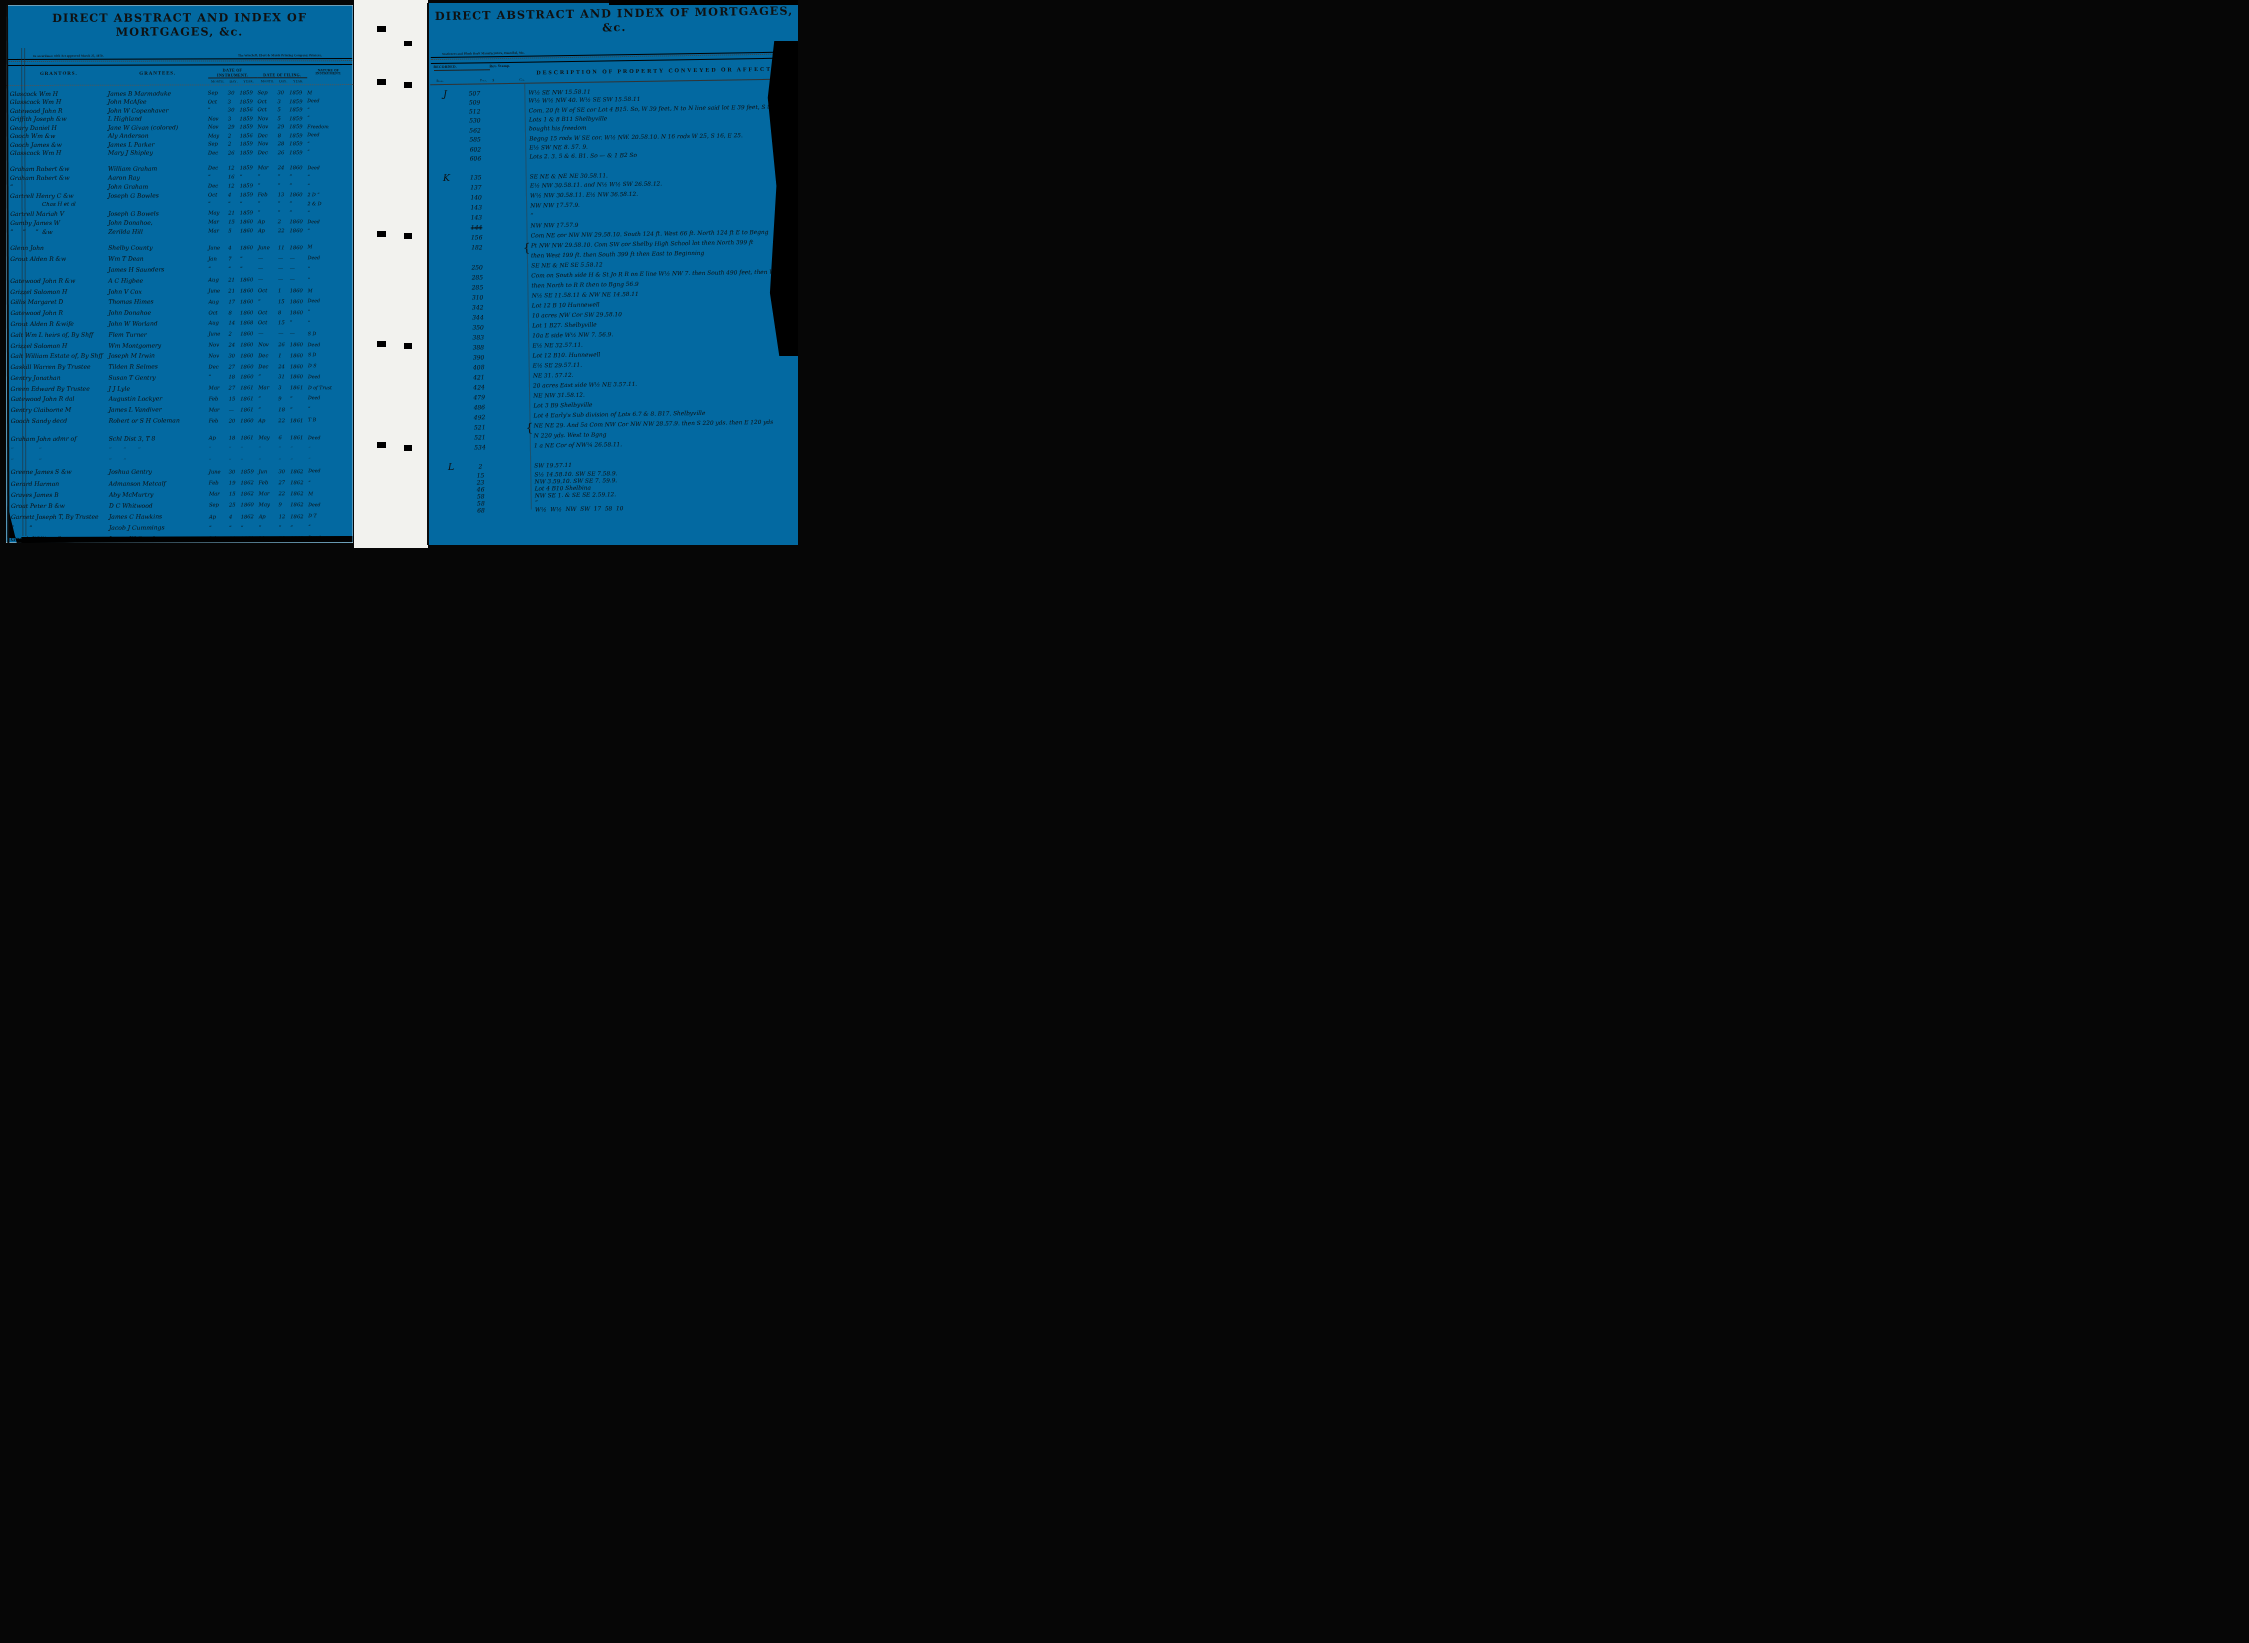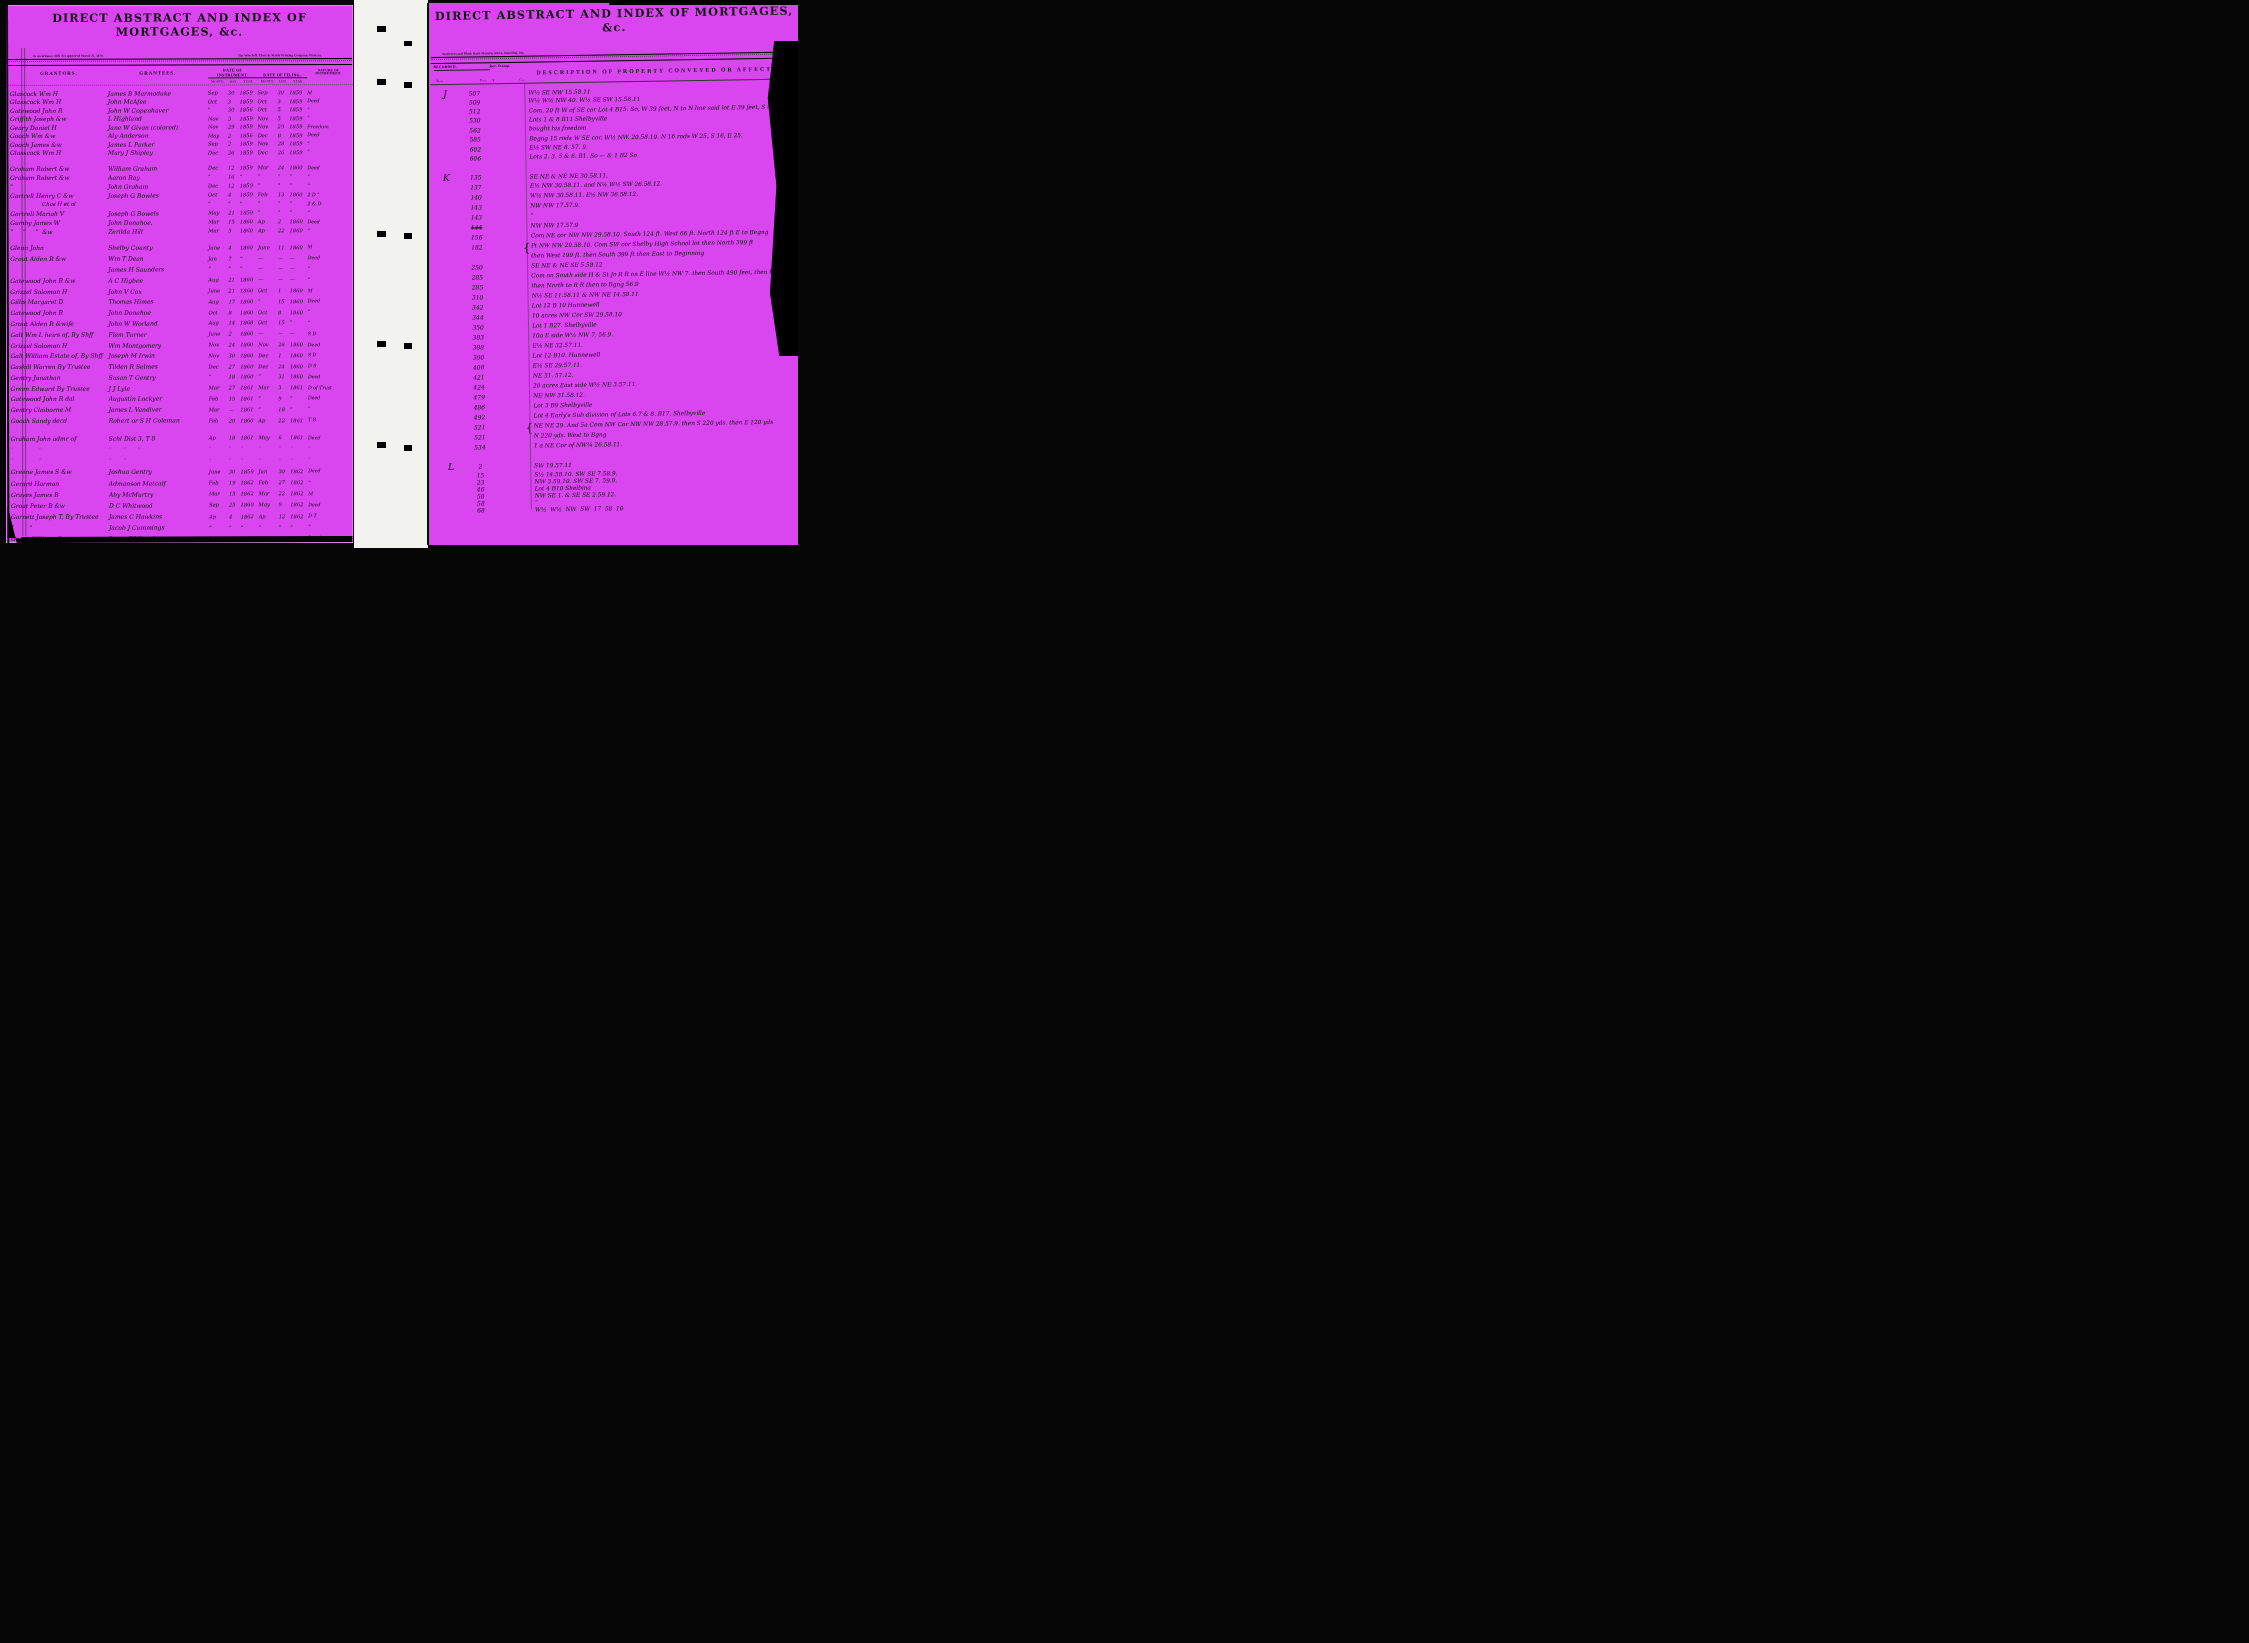--- a/index.html
+++ b/index.html
@@ -1,19 +1,19 @@
 <!DOCTYPE html>
 <html style="font-size:7.2px"><head>
 <meta charset="utf-8">
 <style>
   html,body{margin:0;padding:0;background:#060606;}
   #stage{position:relative;width:798px;height:548px;background:#060606;overflow:hidden;
          font-family:"Liberation Serif", serif;}
   
-  .page{position:absolute;background:#d946ef;color:#101010;}
+  .page{position:absolute;background:#0369a1;color:#101010;}
   #left-page{left:6.3px;top:4.5px;width:347px;height:538px;box-shadow:inset 0 0 0 0.4px #d8d8d4;}
   #right-page{left:427px;top:2.7px;width:370px;height:542px;border-left:2.7px solid #0b0b0b;}
   #right-page .content{transform:rotate(-0.9deg);transform-origin:9px 4.5px;}
   #left-page .content{transform:rotate(-0.15deg);transform-origin:top left;}
   .content{position:relative;width:100%;height:100%;}
   
   #gutter{position:absolute;left:354px;top:0;width:74px;height:548px;background:#f2f2ee;}
   .hole{position:absolute;background:#000;}
   #right-blob{position:absolute;right:0;top:41px;width:36px;height:315px;background:#000;
               clip-path:polygon(34% 0,100% 0,100% 100%,48% 100%,22% 80%,40% 46%,16% 18%);}

